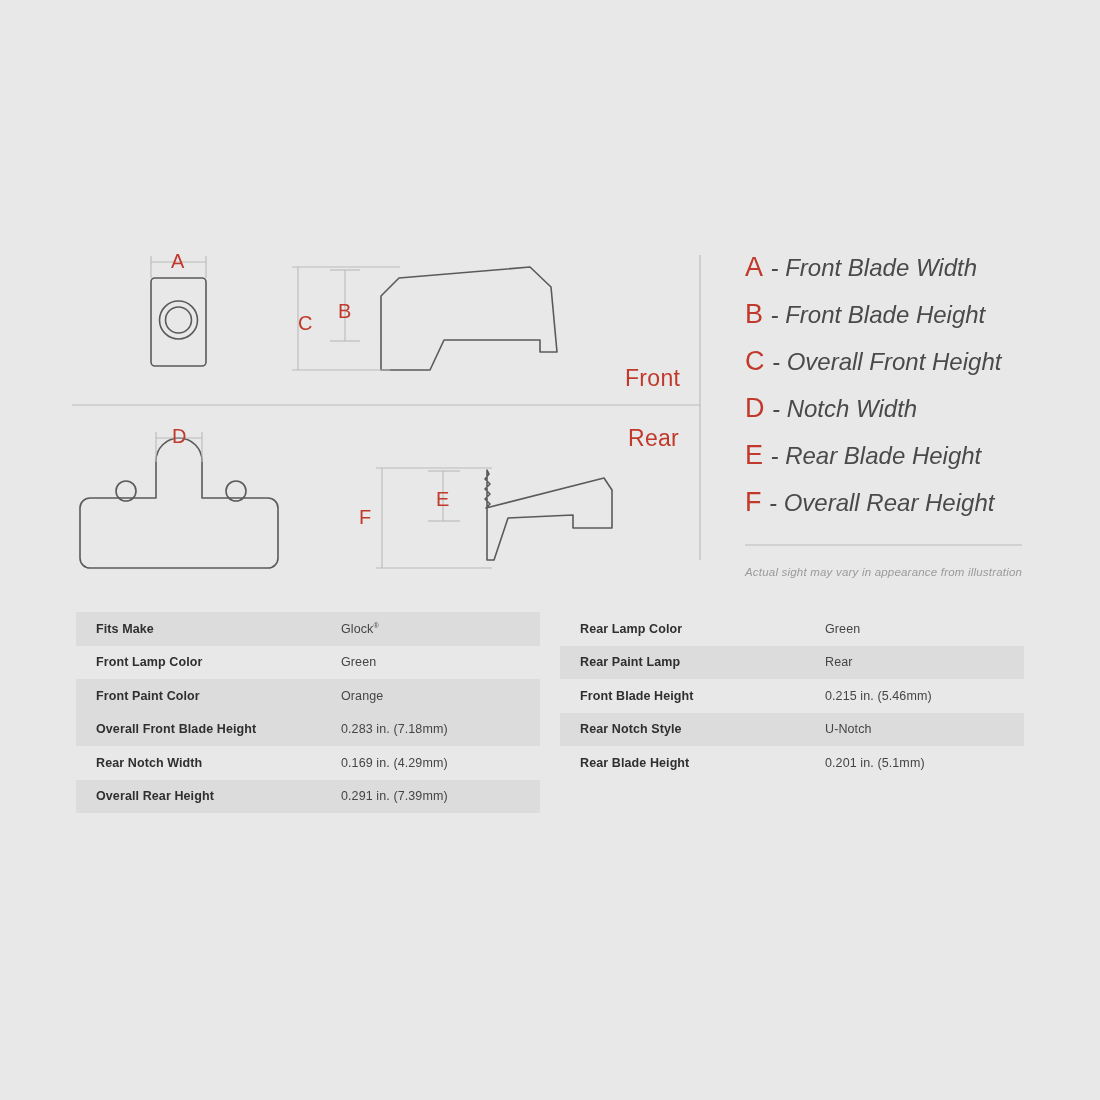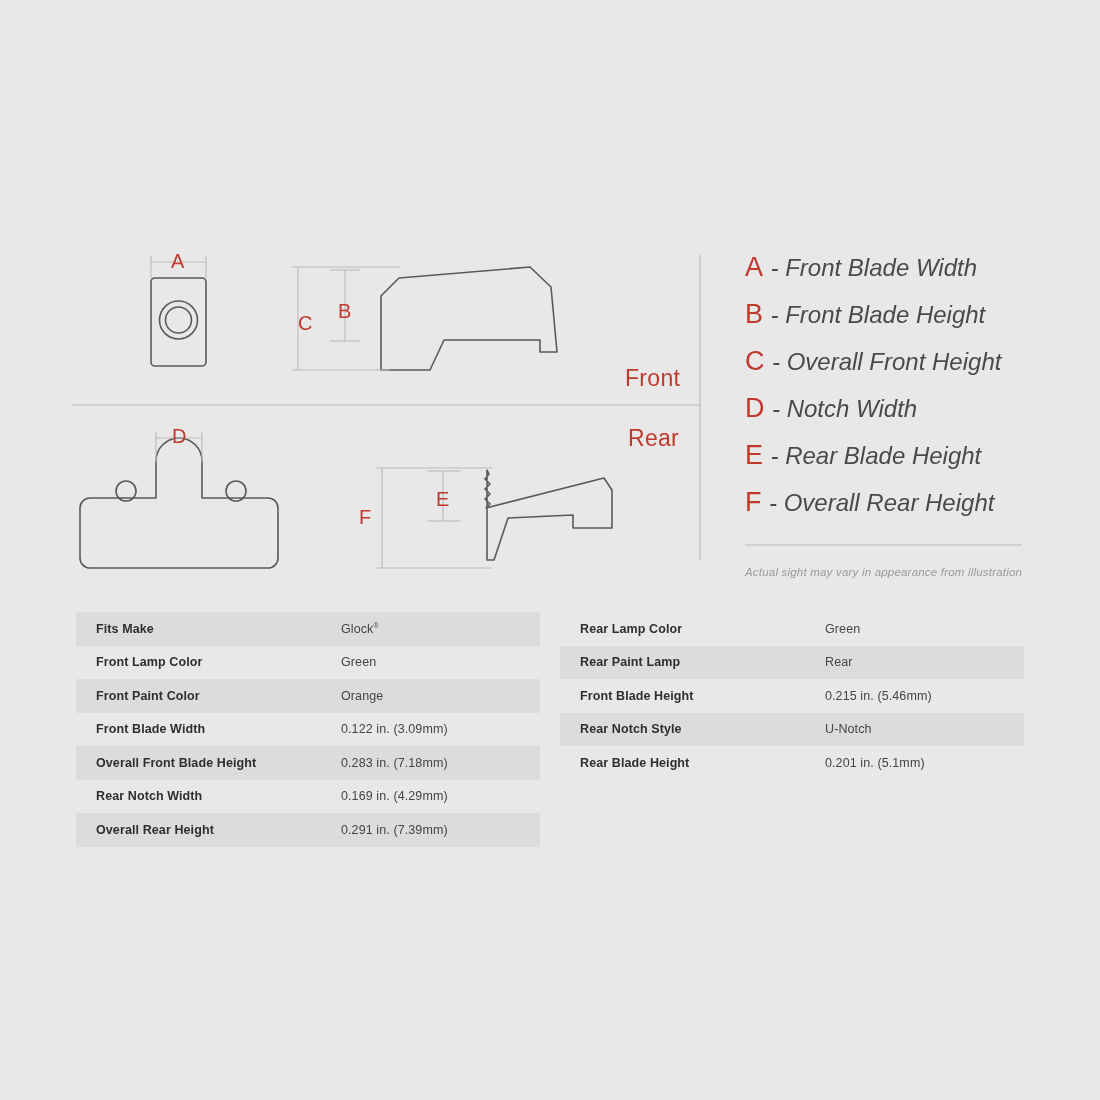--- a/index.html
+++ b/index.html
@@ -217,24 +217,20 @@
         <span class="spec-value"><span>Glock</span><sup>®</sup></span>
       </div>
       <div class="spec-row">
         <span class="spec-label">Front Lamp Color</span>
         <span class="spec-value">Green</span>
       </div>
       <div class="spec-row alt">
         <span class="spec-label">Front Paint Color</span>
         <span class="spec-value">Orange</span>
       </div>
-      <div class="spec-row">
-        <span class="spec-label">Front Blade Width</span>
-        <span class="spec-value">0.122 in. (3.09mm)</span>
-      </div>
       <div class="spec-row alt">
         <span class="spec-label">Overall Front Blade Height</span>
         <span class="spec-value">0.283 in. (7.18mm)</span>
       </div>
       <div class="spec-row">
         <span class="spec-label">Rear Notch Width</span>
         <span class="spec-value">0.169 in. (4.29mm)</span>
       </div>
       <div class="spec-row alt">
         <span class="spec-label">Overall Rear Height</span>

